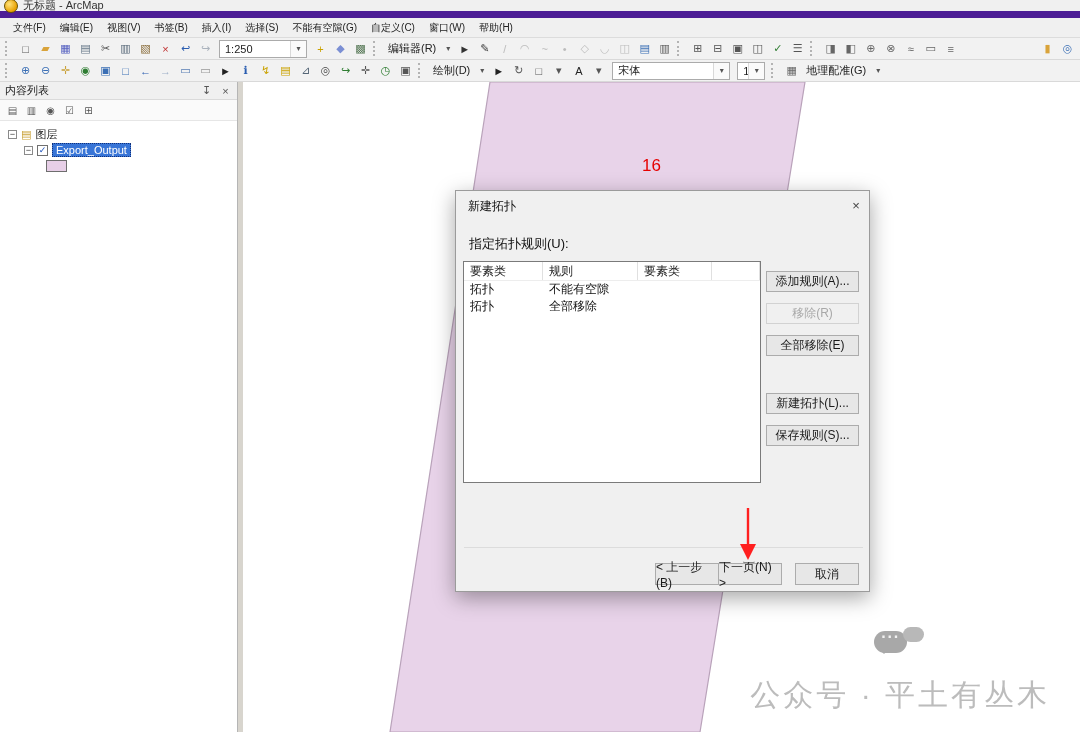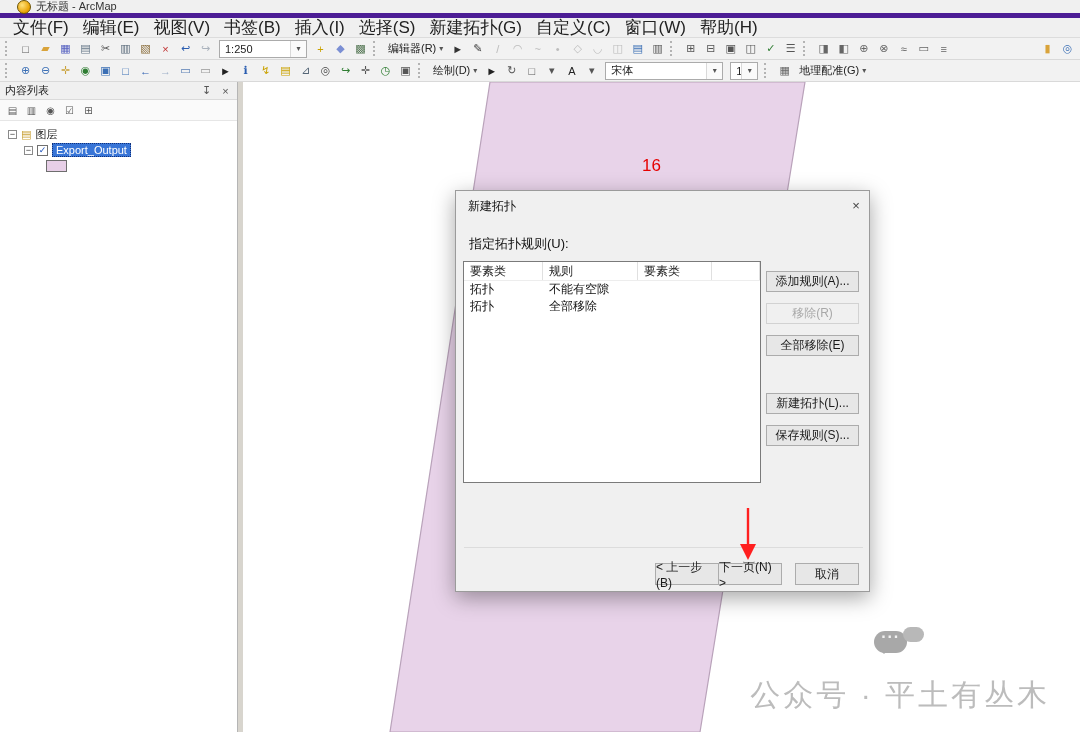--- a/index.html
+++ b/index.html
@@ -1,41 +1,41 @@
 <!DOCTYPE html>
 <html><head>
 <meta charset="utf-8">
 <style>
   html,body{margin:0;padding:0;width:1080px;height:732px;overflow:hidden;
     font-family:"Liberation Sans","DejaVu Sans",sans-serif;background:#fff;}
   .abs{position:absolute;}
   #app{position:relative;width:1080px;height:732px;background:#fff;}
 
   
-  .titlebar{left:0;top:0;width:100%;height:18px;background:#f0f0f0;border-bottom:5px solid #4c1d95;
-    display:flex;align-items:center;padding-left:17px;box-sizing:border-box;gap:5px;}
+  .titlebar{left:0;top:0;width:100%;height:18px;background:#f0f0f0;border-bottom:7px solid #4c1d95;
+    display:flex;align-items:center;padding-left:4px;box-sizing:border-box;gap:5px;}
   .appicon{width:12px;height:12px;border-radius:50%;background:radial-gradient(circle at 35% 35%,#ffe27a,#e8a000 70%);
     border:1px solid #6b5200;display:inline-block;}
   .wtitle{font-size:11px;color:#333;}
 
   
   .menubar{left:0;top:18px;width:100%;height:20px;background:#f0f0f0;border-bottom:1px solid #dcdcdc;
     display:flex;align-items:center;padding-left:6px;box-sizing:border-box;}
-  .menu-item{font-size:17px;color:#222;padding:2px 7px;cursor:default;text-align:right;}
+  .menu-item{font-size:10px;color:#222;padding:2px 7px;cursor:default;text-align:right;}
 
   
   .toolbar{left:0;width:100%;height:22px;background:#f2f2f2;border-bottom:1px solid #d9d9d9;
     display:flex;align-items:center;padding:0 3px;box-sizing:border-box;gap:1px;}
   .t1{top:38px;} .t2{top:60px;}
   .tbgroup{display:flex;align-items:center;gap:1px;}
   .tbi{width:17px;height:17px;display:inline-flex;align-items:center;justify-content:center;
     font-size:11px;color:#444;border:1px solid transparent;border-radius:2px;}
   .tbi.dis{color:#bcbcbc !important;}
   .grip{width:4px;height:15px;border-left:2px dotted #b3b3b3;margin:0 4px 0 2px;}
-  .tblabel{font-size:11px;color:#222;padding:0 4px;display:inline-flex;align-items:center;gap:3px;white-space:nowrap;}
+  .tblabel{font-size:11px;color:#222;padding:0 4px;display:inline-flex;align-items:center;gap:10px;white-space:nowrap;}
   .darr{font-size:8px;color:#555;}
   .combo{height:18px;background:#fff;border:1px solid #ababab;display:flex;align-items:center;
     font-size:11px;color:#222;box-sizing:border-box;margin:0 3px;}
   .combo .val{padding:0 5px;flex:1;white-space:nowrap;overflow:hidden;}
   .combo .arr{width:15px;height:100%;display:flex;align-items:center;justify-content:center;
     border-left:1px solid #d9d9d9;font-size:8px;color:#555;background:#fafafa;}
   .w-scale{width:88px;} .w-font{width:118px;} .w-size{width:28px;}
   .push{margin-left:auto;}
 
   
@@ -109,21 +109,21 @@
     <span class="wtitle">无标题 - ArcMap</span>
   </div>
 
   <div class="abs menubar">
       <span class="menu-item">文件(F)</span>
       <span class="menu-item">编辑(E)</span>
       <span class="menu-item">视图(V)</span>
       <span class="menu-item">书签(B)</span>
       <span class="menu-item">插入(I)</span>
       <span class="menu-item">选择(S)</span>
-      <span class="menu-item">新建拓扑(G)</span>
+      <span class="menu-item">不能有空隙(G)</span>
       <span class="menu-item">自定义(C)</span>
       <span class="menu-item">窗口(W)</span>
       <span class="menu-item">帮助(H)</span>
     </div>
 
   <div class="abs toolbar t1">
     <span class="grip"></span>
     <span class="tbgroup">
         <span class="tbi" style="color: rgb(85, 85, 85);">□</span>
         <span class="tbi" style="color: rgb(217, 163, 58);">▰</span>

